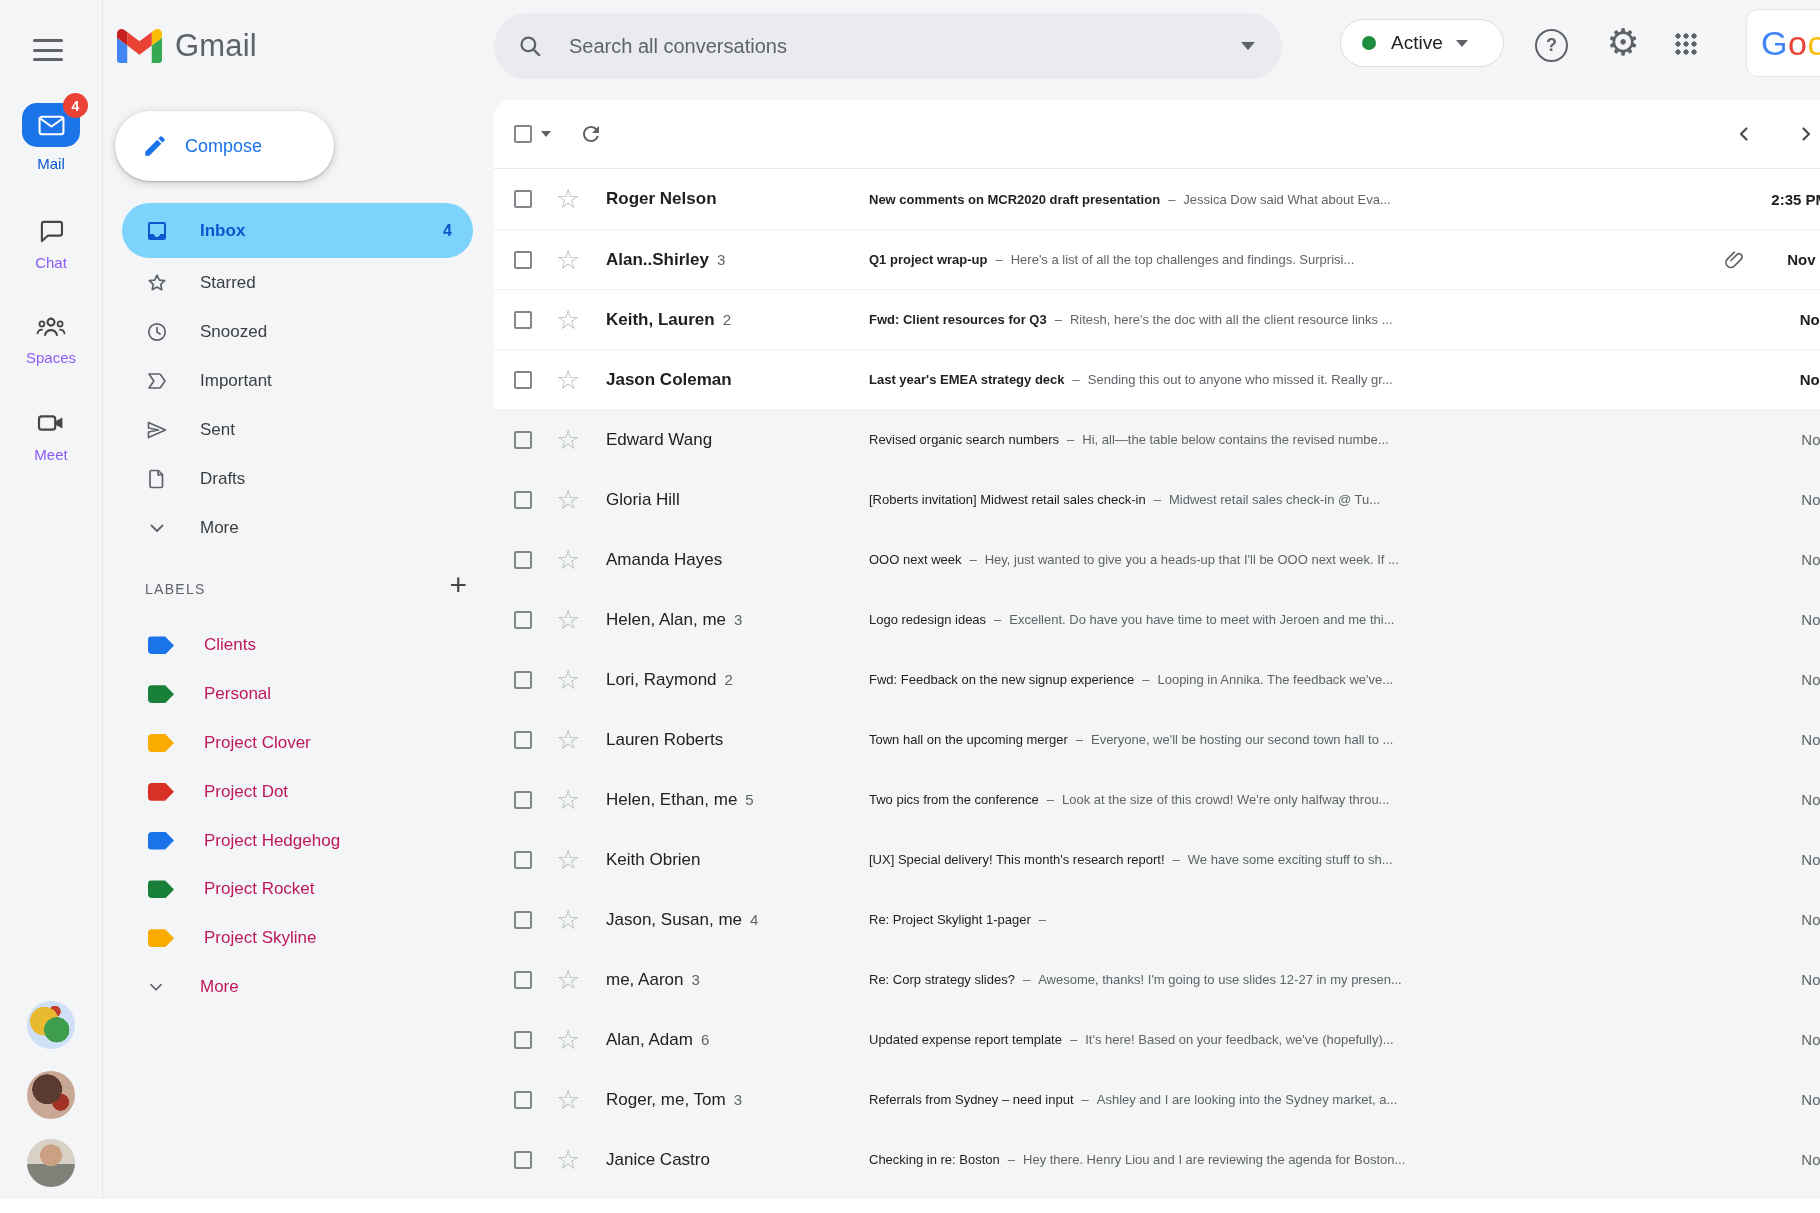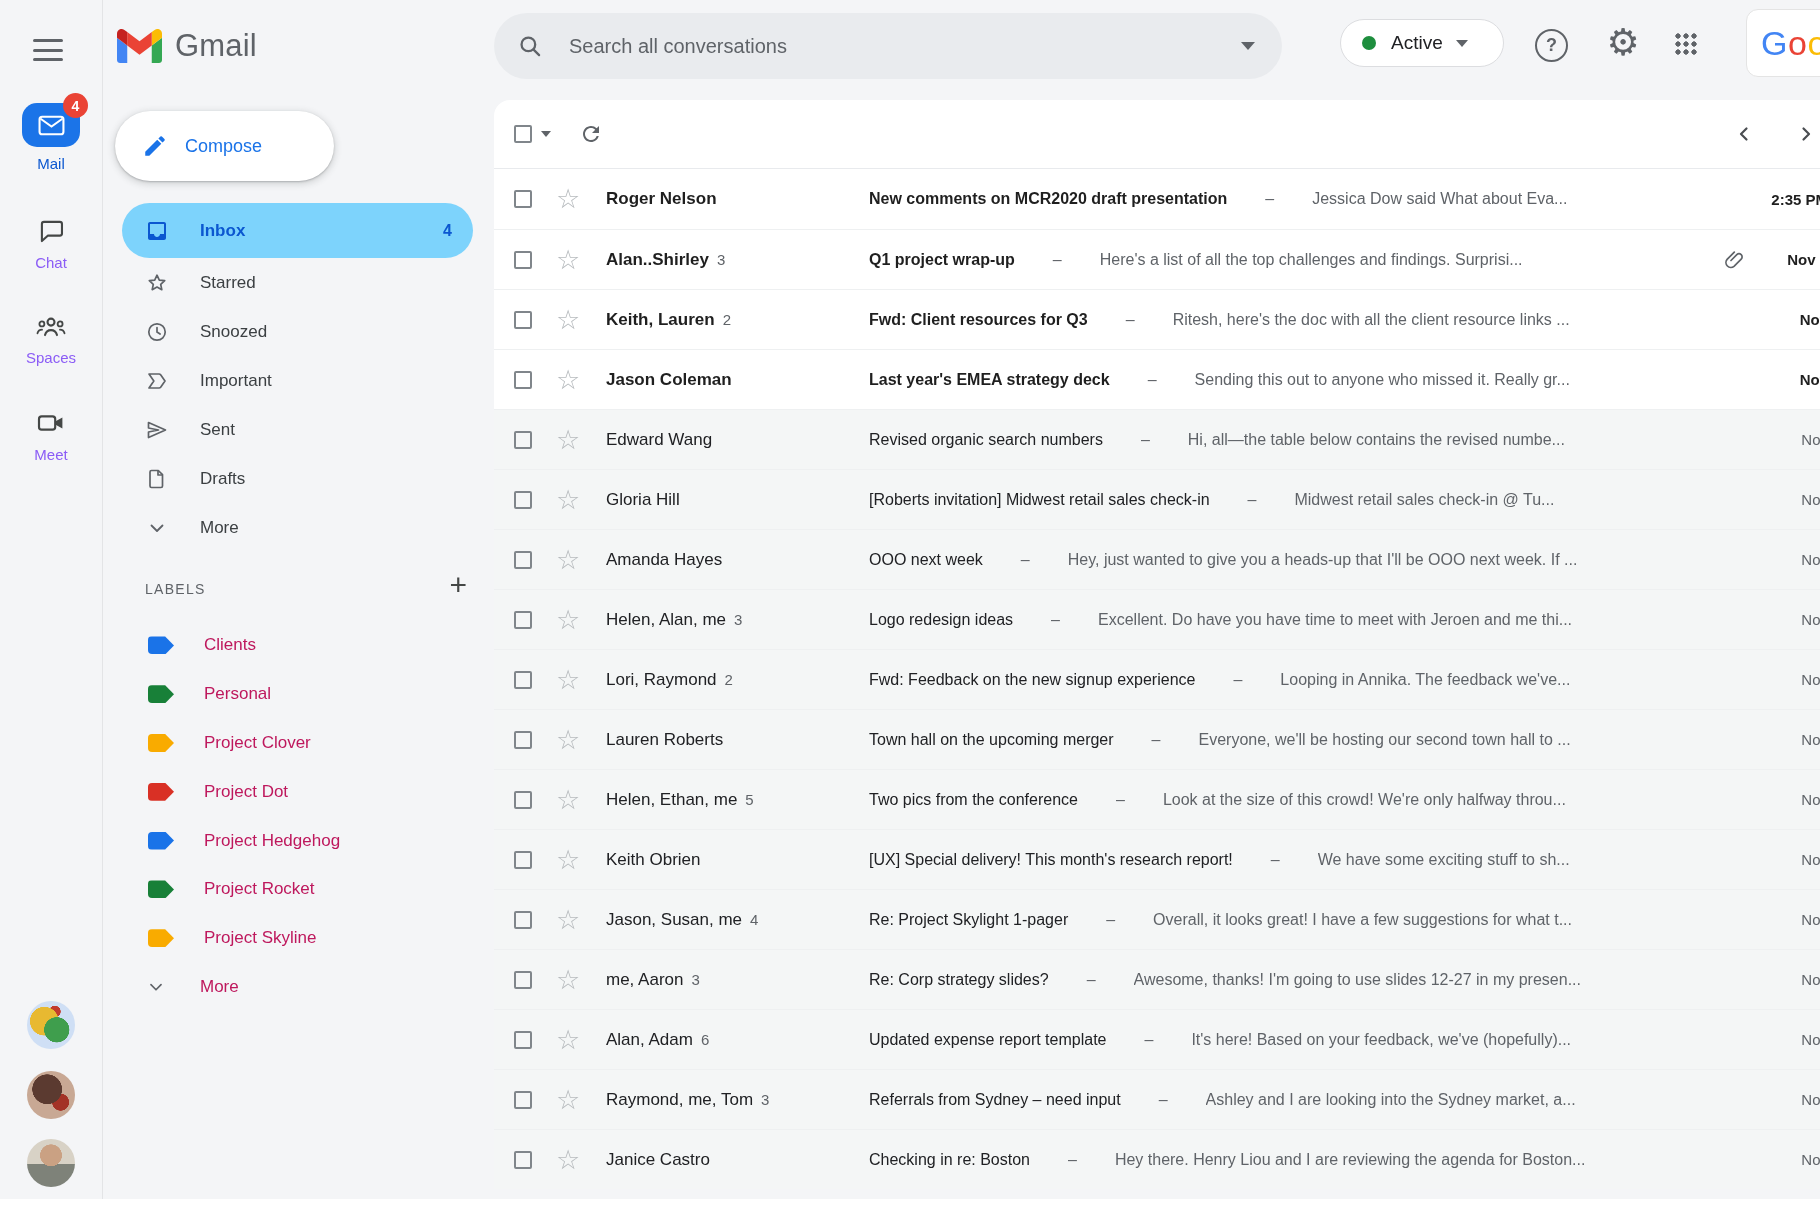--- a/index.html
+++ b/index.html
@@ -115,21 +115,21 @@
   .row + .row { border-top:1px solid #eef0f1; }
   .row.read { background:#f4f6f6; }
   .row .cb { margin-left:20px; }
   .star { margin-left:22px; width:28px; flex:none; text-align:center; font-size:27px; line-height:28px;
     color:#b7bbbe; cursor:pointer; font-family:"DejaVu Sans",sans-serif; }
   .sender { margin-left:24px; width:263px; flex:none; display:flex; align-items:baseline;
     white-space:nowrap; overflow:hidden; font-size:17px; }
   .nm { color:#202124; }
   .cnt { color:#5f6368; font-size:15px; }
   .cnt:not(:empty) { margin-left:8px; }
-  .content { flex:1; min-width:0; display:flex; align-items:baseline; white-space:nowrap; overflow:hidden; font-size:16px;gap:30px; }
+  .content { flex:1; min-width:0; display:flex; align-items:baseline; white-space:nowrap; overflow:hidden; font-size:13px; }
   .subj { color:#202124; flex:none; }
   .sep { margin:0 8px; color:#5f6368; flex:none; }
   .snip { color:#5f6368; overflow:hidden; }
   .clip { flex:none; width:30px; margin-left:6px; display:flex; justify-content:center; }
   .date { flex:none; width:88px; text-align:right; padding-right:10px; font-size:15px; color:#5f6368; white-space:nowrap; }
   .row.unread .nm, .row.unread .subj, .row.unread .date { font-weight:700; color:#1f1f1f; }
 
   .bottom-strip { position:absolute; left:0; right:0; bottom:0; height:14px; background:#fff; }
 </style>
 </head>
@@ -533,21 +533,20 @@
     <div class="row read">
       <span class="cb"></span>
       <span class="star">☆</span>
       <span class="sender">
           <span class="nm">Jason, Susan, me</span>
           <span class="cnt">4</span>
         </span>
       <span class="content">
           <span class="subj">Re: Project Skylight 1-pager</span>
           <span class="sep">–</span>
-          <span class="snip">Overall, it looks great! I have a few suggestions for what t...</span>
         </span>
       <span class="date">Nov</span>
     </div>
 
     <div class="row read">
       <span class="cb"></span>
       <span class="star">☆</span>
       <span class="sender">
           <span class="nm">me, Aaron</span>
           <span class="cnt">3</span>
@@ -572,21 +571,21 @@
           <span class="sep">–</span>
           <span class="snip">It's here! Based on your feedback, we've (hopefully)...</span>
         </span>
       <span class="date">Nov</span>
     </div>
 
     <div class="row read">
       <span class="cb"></span>
       <span class="star">☆</span>
       <span class="sender">
-          <span class="nm">Raymond, me, Tom</span>
+          <span class="nm">Roger, me, Tom</span>
           <span class="cnt">3</span>
         </span>
       <span class="content">
           <span class="subj">Referrals from Sydney – need input</span>
           <span class="sep">–</span>
           <span class="snip">Ashley and I are looking into the Sydney market, a...</span>
         </span>
       <span class="date">Nov</span>
     </div>
 

